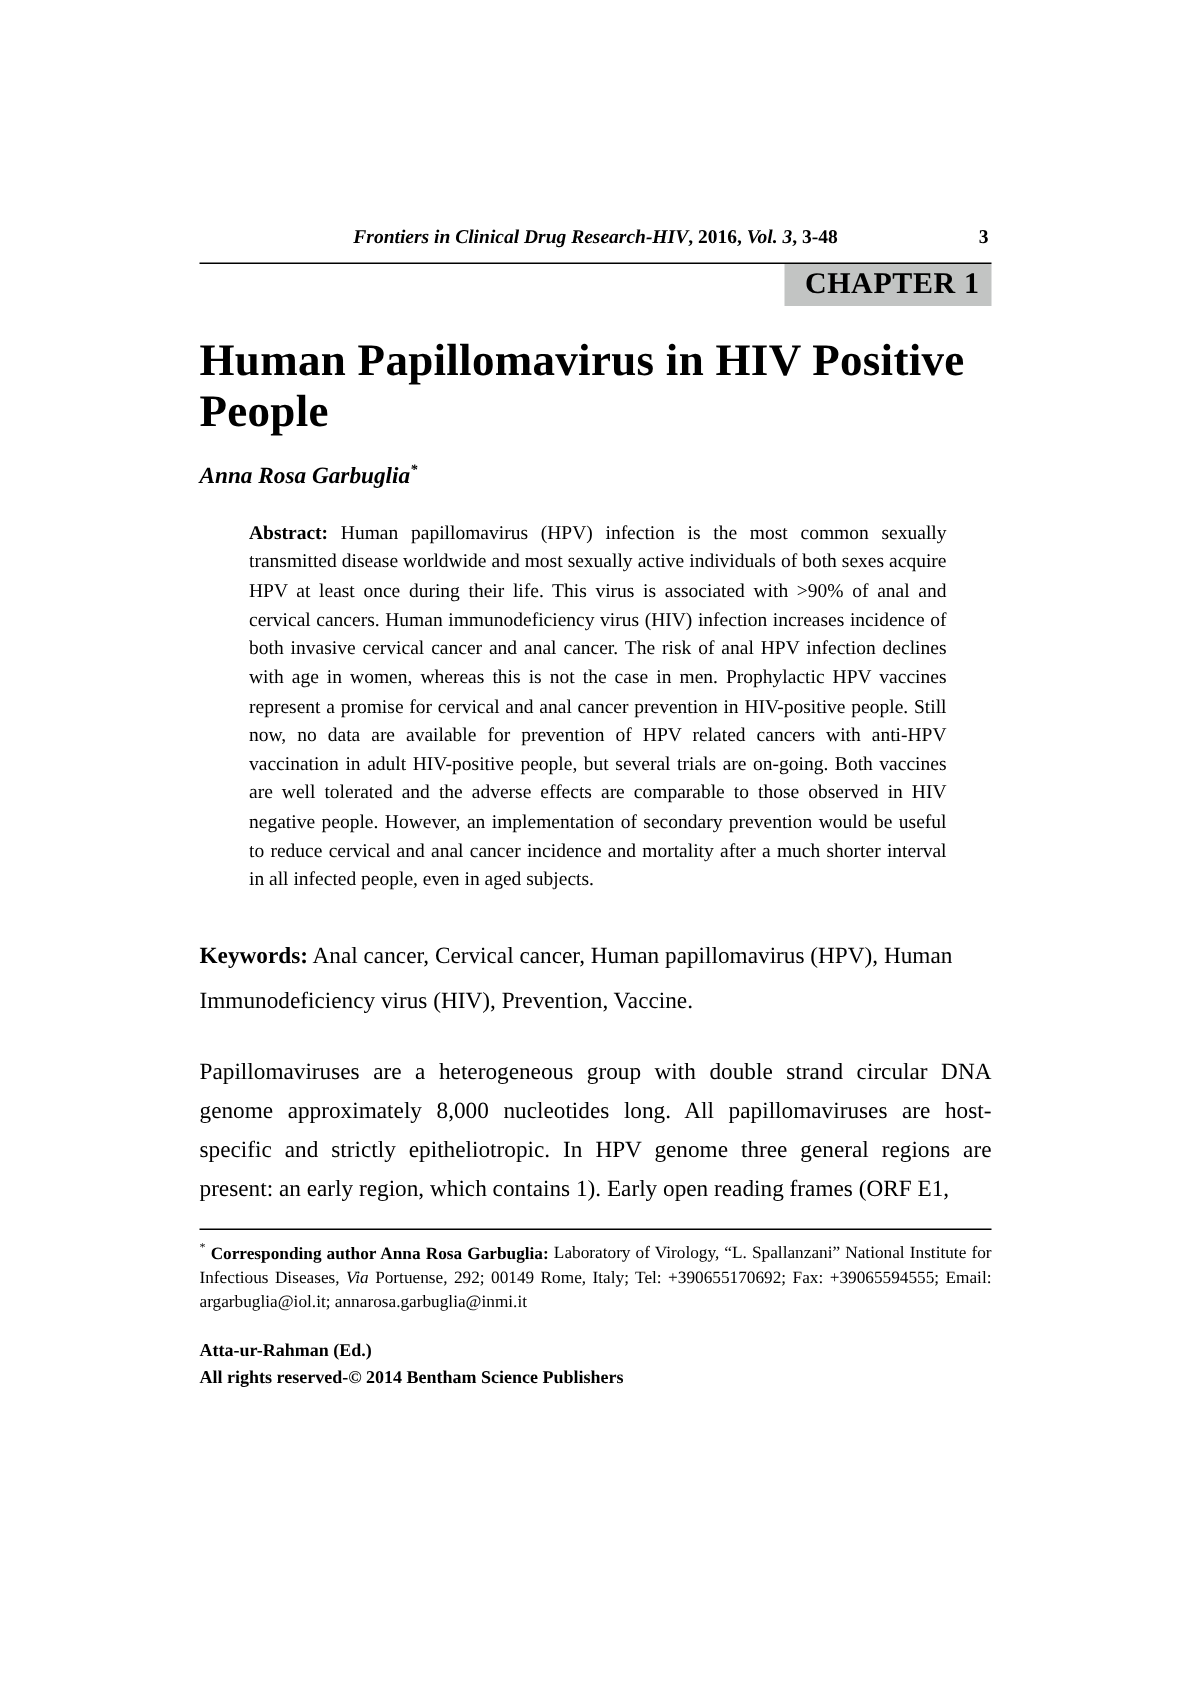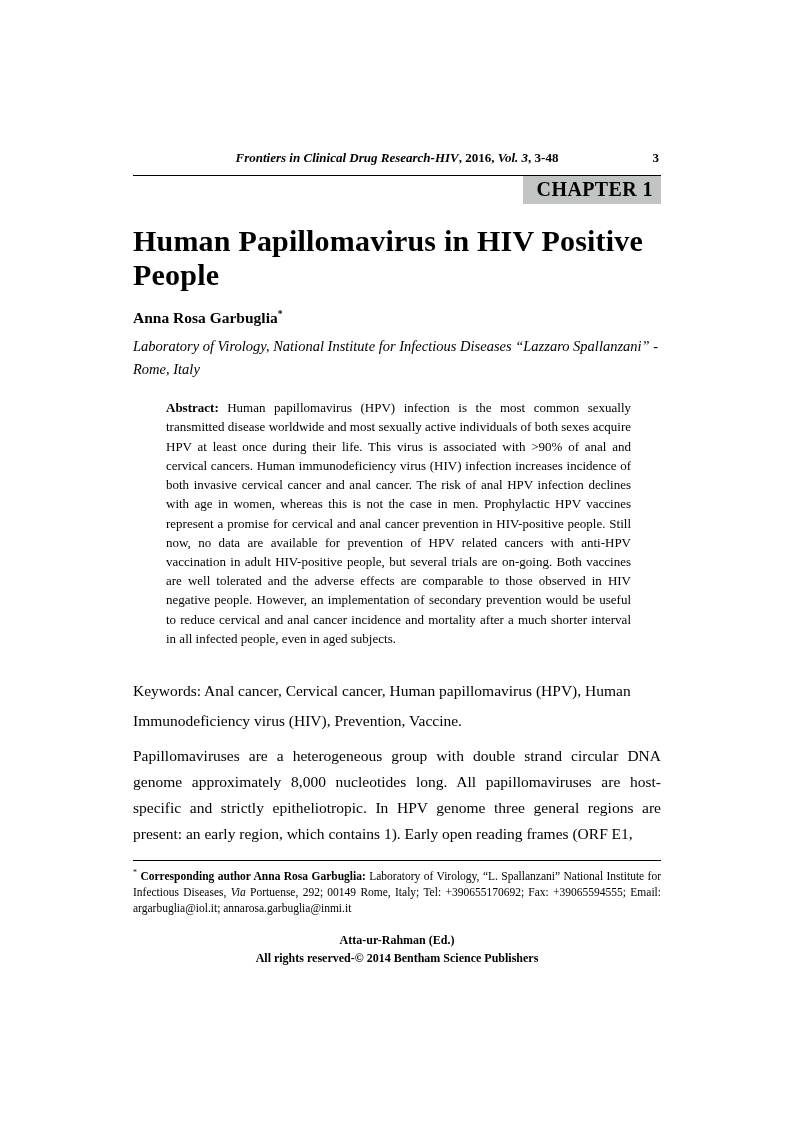--- a/index.html
+++ b/index.html
@@ -44,66 +44,67 @@
   h1.title {
     margin-top:20px;
     font-size:30px;
     font-weight:bold;
     letter-spacing:0.2px;
   }
   .author {
     margin-top:17px;
     font-size:15.5px;
     font-weight:bold;
+    font-style:italic;
   }
   .author sup { font-size:9.5px; vertical-align:super; }
   .affiliation {
     margin-top:8px;
     font-style:italic;
     font-size:14.5px;
     line-height:1.55;
   }
   .abstract {
     margin:18px 30px 0 33px;
     font-size:13px;
     line-height:1.48;
     text-align:justify;
   }
   .abstract b { font-weight:bold; }
   .keywords {
     margin-top:28px;
     font-size:15.5px;
     line-height:1.9;
   }
-  .keywords b { font-weight:normal; }
+  .keywords b { font-weight:bold; }
   .section-heading {
     margin-top:12px;
     font-size:15.5px;
     font-weight:bold;
     letter-spacing:0.2px;
   }
   .body-par {
-    margin-top:8px;
+    margin-top:20px;
     font-size:15.5px;
     line-height:1.68;
     text-align:justify;
   }
   .footnote-rule { border-top:1px solid #000; margin-top:13px; }
   .footnote {
     margin-top:6px;
     font-size:11.5px;
     line-height:1.4;
     text-align:justify;
   }
   .footnote b { font-weight:bold;margin-top:16px; }
   .footnote i { }
   .footnote sup { font-size:8px; vertical-align:super; }
   .footer {
     margin-top:15px;
-    text-align:center;
+    text-align:left;
     font-size:12px;
     font-weight:bold;
     line-height:1.5;
   }
 </style>
 </head>
 <body>
 
 <div class="page">
   <div class="content">
@@ -116,21 +117,20 @@
     <div class="rule"></div>
 
     <div class="chapter-row">
       <div class="chapter-box">CHAPTER 1</div>
     </div>
 
     <h1 class="title">Human Papillomavirus in HIV Positive People</h1>
 
     <div class="author"><span>Anna Rosa Garbuglia</span><sup>*</sup></div>
 
-    <div class="affiliation">Laboratory of Virology, National Institute for Infectious Diseases “Lazzaro Spallanzani” - Rome, Italy</div>
 
     <p class="abstract"><b>Abstract:</b> <span>Human papillomavirus (HPV) infection is the most common sexually transmitted disease worldwide and most sexually active individuals of both sexes acquire HPV at least once during their life. This virus is associated with &gt;90% of anal and cervical cancers. Human immunodeficiency virus (HIV) infection increases incidence of both invasive cervical cancer and anal cancer. The risk of anal HPV infection declines with age in women, whereas this is not the case in men. Prophylactic HPV vaccines represent a promise for cervical and anal cancer prevention in HIV-positive people. Still now, no data are available for prevention of HPV related cancers with anti-HPV vaccination in adult HIV-positive people, but several trials are on-going. Both vaccines are well tolerated and the adverse effects are comparable to those observed in HIV negative people. However, an implementation of secondary prevention would be useful to reduce cervical and anal cancer incidence and mortality after a much shorter interval in all infected people, even in aged subjects.</span></p>
 
     <p class="keywords"><b>Keywords:</b> <span>Anal cancer, Cervical cancer, Human papillomavirus (HPV), Human Immunodeficiency virus (HIV), Prevention, Vaccine.</span></p>
 
 
     <p class="body-par">Papillomaviruses are a heterogeneous group with double strand circular DNA genome approximately 8,000 nucleotides long. All papillomaviruses are host-specific and strictly epitheliotropic. In HPV genome three general regions are present: an early region, which contains 1). Early open reading frames (ORF E1,</p>
 
     <div class="footnote-rule"></div>
 

